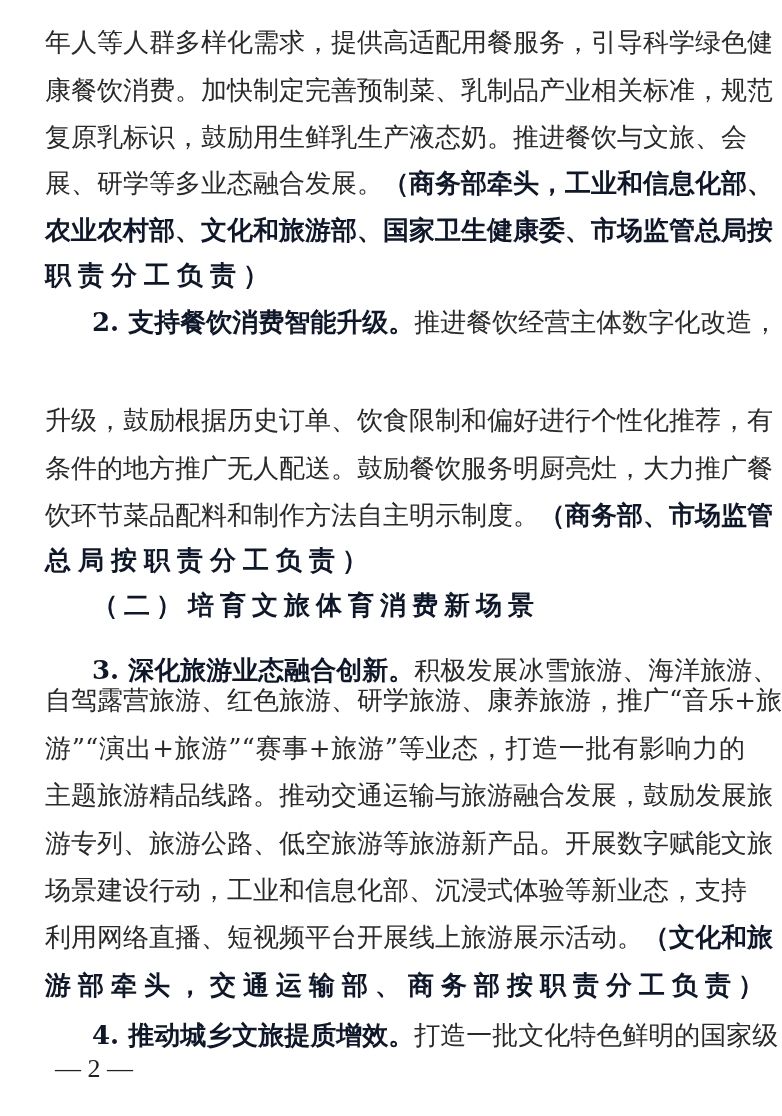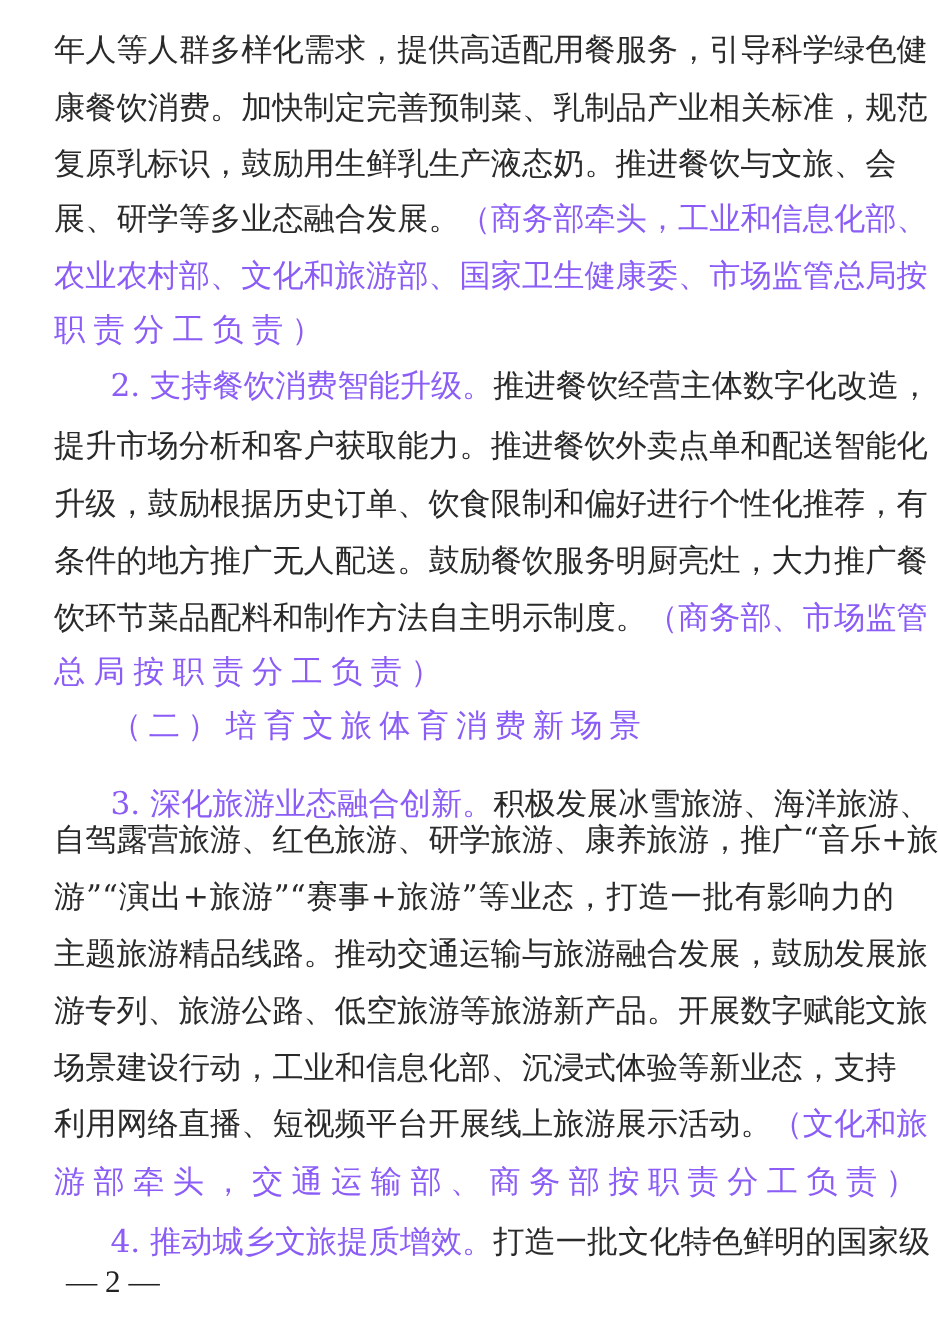--- a/index.html
+++ b/index.html
@@ -11,21 +11,21 @@
   .page { position: absolute; left: 0; top: 0; width: 782px; height: 1116px; }
   .line {
     position: absolute; left: 45px; width: 700px;
     height: 40px; line-height: 40px;
     font-size: 26px; white-space: nowrap;
     text-align: justify; text-align-last: justify;
     letter-spacing: 0px;
   }
   .line.short { text-align-last: left; letter-spacing: 7px; }
   .indent { left: 92px; width: 653px; }
-  .b { font-weight: normal; color: #8b5cf6; }
+  .b { font-weight: bold; color: #0f172a; }
   .heading { left: 92px; text-align-last: left; letter-spacing: 6px; width: auto; }
   .pagenum {
     position: absolute; left: 55px; top: 1052px;
     font-size: 26px; line-height: 34px;
     font-family: "Liberation Serif", "DejaVu Serif", serif;
     color: #222;
   }
 </style>
 </head>
 <body>
@@ -33,21 +33,20 @@
 <div class="page">
 
   <div class="line" style="top:22px"><span>年人等人群多样化需求，提供高适配用餐服务，引导科学绿色健</span></div>
   <div class="line" style="top:70px"><span>康餐饮消费。加快制定完善预制菜、乳制品产业相关标准，规范</span></div>
   <div class="line" style="top:117px"><span>复原乳标识，鼓励用生鲜乳生产液态奶。推进餐饮与文旅、会</span></div>
   <div class="line" style="top:163px"><span>展、研学等多业态融合发展。</span><span class="b">（商务部牵头，工业和信息化部、</span></div>
   <div class="line" style="top:210px"><span class="b">农业农村部、文化和旅游部、国家卫生健康委、市场监管总局按</span></div>
   <div class="line short" style="top:255px"><span class="b">职责分工负责）</span></div>
 
   <div class="line indent" style="top:302px"><span class="b">2. 支持餐饮消费智能升级。</span><span>推进餐饮经营主体数字化改造，</span></div>
-  <div class="line" style="top:352px"><span>提升市场分析和客户获取能力。推进餐饮外卖点单和配送智能化</span></div>
   <div class="line" style="top:400px"><span>升级，鼓励根据历史订单、饮食限制和偏好进行个性化推荐，有</span></div>
   <div class="line" style="top:448px"><span>条件的地方推广无人配送。鼓励餐饮服务明厨亮灶，大力推广餐</span></div>
   <div class="line" style="top:495px"><span>饮环节菜品配料和制作方法自主明示制度。</span><span class="b">（商务部、市场监管</span></div>
   <div class="line short" style="top:540px"><span class="b">总局按职责分工负责）</span></div>
 
   <div class="line heading" style="top:585px"><span class="b">（二）培育文旅体育消费新场景</span></div>
 
   <div class="line indent" style="top:650px"><span class="b">3. 深化旅游业态融合创新。</span><span>积极发展冰雪旅游、海洋旅游、</span></div>
   <div class="line" style="top:680px"><span>自驾露营旅游、红色旅游、研学旅游、康养旅游，推广“音乐+旅</span></div>
   <div class="line" style="top:728px"><span>游”“演出+旅游”“赛事+旅游”等业态，打造一批有影响力的</span></div>

